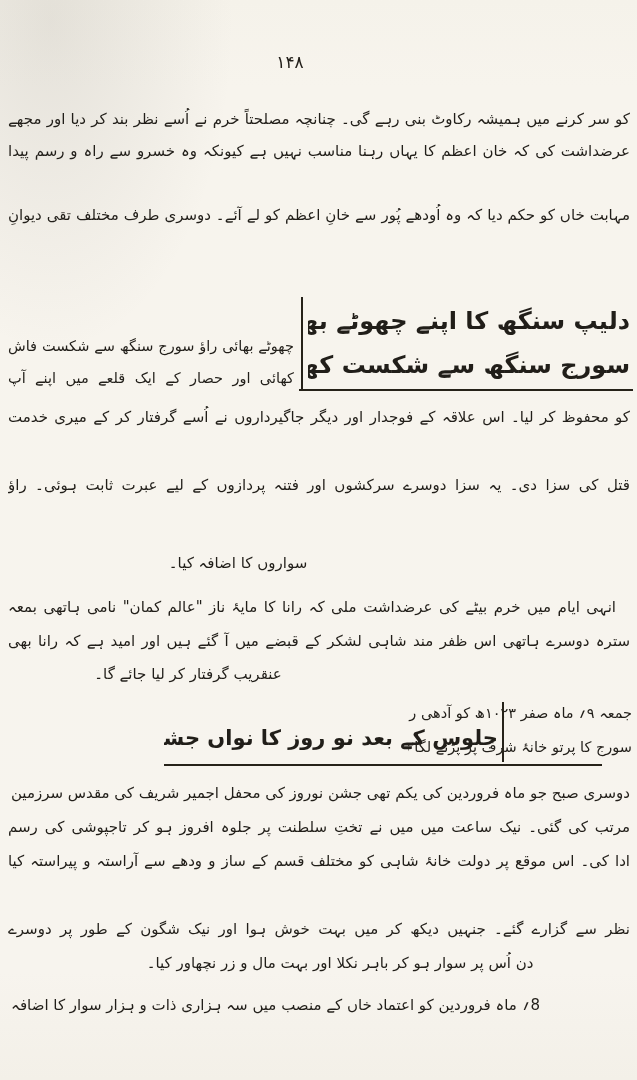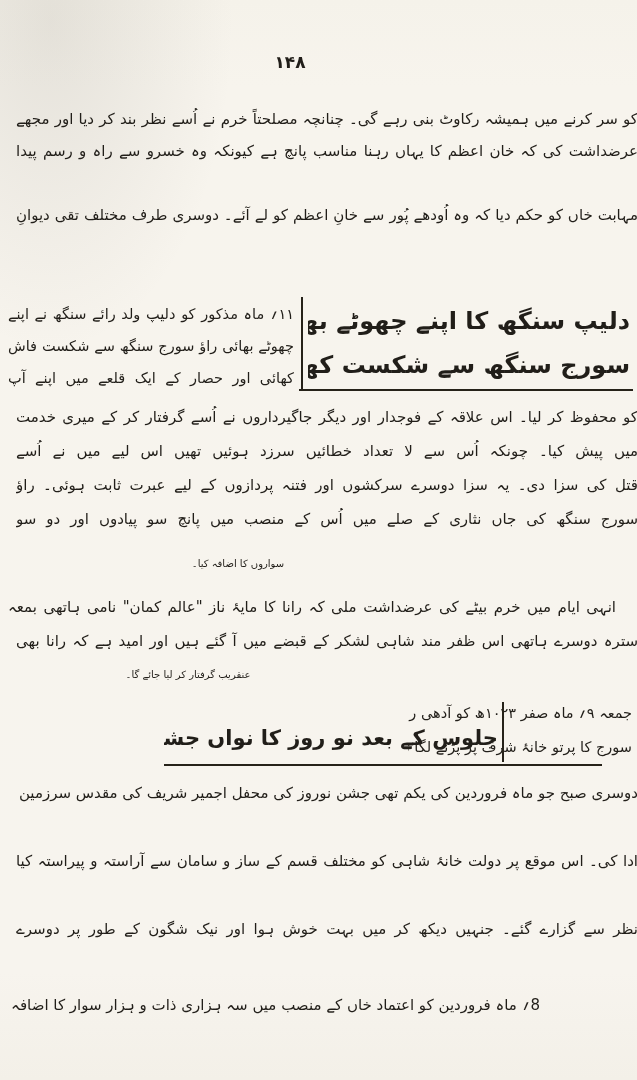--- a/index.html
+++ b/index.html
@@ -12,30 +12,30 @@
   .page{
     position:absolute;left:0;top:0;width:637px;height:1080px;
     background:
       radial-gradient(ellipse at 8% 2%, rgba(120,115,105,.14), rgba(120,115,105,0) 22%),
       linear-gradient(180deg,#f5f2ea 0%,#f7f4ed 8%,#f7f4ee 90%,#f3f0e8 100%);
     color:#211e19;
     direction:rtl;
   }
   .pgnum{
     position:absolute;top:52px;left:240px;width:100px;
-    text-align:center;font-size:17px;font-weight:bold;letter-spacing:2px;
+    text-align:center;font-size:17px;font-weight:normal;letter-spacing:2px;
   }
   .bline{
     position:absolute;height:31px;line-height:31px;
     font-size:15px;white-space:nowrap;overflow:hidden;
     text-align:justify;text-align-last:justify;text-justify:inter-word;
   }
-  .full{left:8px;width:622px;margin-left:8px;}
+  .full{left:8px;width:622px;}
   .cline{
-    position:absolute;height:31px;line-height:31px;font-size:10px;
+    position:absolute;height:31px;line-height:31px;font-size:15px;
     white-space:nowrap;overflow:hidden;text-align:center;
   }
   .sideline{
     position:absolute;height:32px;line-height:32px;font-size:14.5px;
     white-space:nowrap;overflow:hidden;
     text-align:justify;text-align-last:justify;
   }
   .head1{
     position:absolute;left:308px;top:299px;width:322px;height:90px;
     font-size:24px;font-weight:bold;text-align:center;line-height:44px;
@@ -51,50 +51,49 @@
   .hrule{position:absolute;height:2px;background:#262219;}
 </style>
 </head>
 <body>
 
 <div class="page">
 
   <div class="pgnum">۱۴۸</div>
 
   <div class="bline full" style="top:104px">کو سر کرنے میں ہمیشہ رکاوٹ بنی رہے گی۔ چنانچہ مصلحتاً خرم نے اُسے نظر بند کر دیا اور مجھے</div>
-  <div class="bline full" style="top:136px">عرضداشت کی کہ خان اعظم کا یہاں رہنا مناسب پانچ ہے کیونکہ وہ خسرو سے راہ و رسم پیدا</div>
+  <div class="bline full" style="top:136px">عرضداشت کی کہ خان اعظم کا یہاں رہنا مناسب نہیں ہے کیونکہ وہ خسرو سے راہ و رسم پیدا</div>
   <div class="bline full" style="top:200px">مہابت خاں کو حکم دیا کہ وہ اُودھے پُور سے خانِ اعظم کو لے آئے۔ دوسری طرف مختلف تقی دیوانِ</div>
 
   <div class="head1">
     <span class="hl">دلیپ سنگھ کا اپنے چھوٹے بھائی</span>
     <span class="hl">سورج سنگھ سے شکست کھانا،</span>
   </div>
   <div class="vrule" style="left:301px;top:297px;height:92px"></div>
   <div class="hrule" style="left:299px;top:389px;width:334px"></div>
 
-  <div class="sideline" style="left:8px;top:298px;width:286px">۱۱؍ ماہ مذکور کو دلیپ ولد رائے سنگھ نے اپنے</div>
   <div class="sideline" style="left:8px;top:330px;width:286px">چھوٹے بھائی راؤ سورج سنگھ سے شکست فاش</div>
   <div class="sideline" style="left:8px;top:362px;width:286px">کھائی اور حصار کے ایک قلعے میں اپنے آپ</div>
 
   <div class="bline full" style="top:402px">کو محفوظ کر لیا۔ اس علاقہ کے فوجدار اور دیگر جاگیرداروں نے اُسے گرفتار کر کے میری خدمت</div>
-  <div class="bline full" style="top:436px">میں پیش کیا۔ چونکہ اُس سے لا تعداد خطائیں سرزد ہوئیں تھیں اس لیے میں نے اُسے</div>
   <div class="bline full" style="top:470px">قتل کی سزا دی۔ یہ سزا دوسرے سرکشوں اور فتنہ پردازوں کے لیے عبرت ثابت ہوئی۔ راؤ</div>
-  <div class="bline full" style="top:504px">سورج سنگھ کی جاں نثاری کے صلے میں اُس کے منصب میں پانچ سو پیادوں اور دو سو</div>
   <div class="cline" style="left:8px;top:548px;width:460px">سواروں کا اضافہ کیا۔</div>
 
   <div class="bline" style="left:8px;top:592px;width:608px">انہی ایام میں خرم بیٹے کی عرضداشت ملی کہ رانا کا مایۂ ناز "عالم کمان" نامی ہاتھی بمعہ</div>
   <div class="bline full" style="top:626px">سترہ دوسرے ہاتھی اس ظفر مند شاہی لشکر کے قبضے میں آ گئے ہیں اور امید ہے کہ رانا بھی</div>
   <div class="cline" style="left:8px;top:659px;width:360px">عنقریب گرفتار کر لیا جائے گا۔</div>
 
   <div class="sideline" style="left:408px;top:697px;width:224px">جمعہ ۹؍ ماہ صفر ۱۰۲۳ھ کو آدھی رات کو جب</div>
   <div class="sideline" style="left:408px;top:731px;width:224px">سورج کا پرتو خانۂ شرف پر پڑنے لگا تو</div>
 
   <div class="head2">جلوس کے بعد نو روز کا نواں جشن</div>
   <div class="vrule" style="left:502px;top:702px;height:60px"></div>
   <div class="hrule" style="left:164px;top:764px;width:438px"></div>
 
   <div class="bline full" style="top:778px">دوسری صبح جو ماہ فروردین کی یکم تھی جشن نوروز کی محفل اجمیر شریف کی مقدس سرزمین پر</div>
-  <div class="bline full" style="top:846px">ادا کی۔ اس موقع پر دولت خانۂ شاہی کو مختلف قسم کے ساز و سامان سے آراستہ و پیراستہ کیا</div>
+  <div class="bline full" style="top:812px">مرتب کی گئی۔ نیک ساعت میں میں نے تختِ سلطنت پر جلوہ افروز ہو کر تاجپوشی کی رسم</div>
+  <div class="bline full" style="top:846px">ادا کی۔ اس موقع پر دولت خانۂ شاہی کو مختلف قسم کے ساز و ودھے سے آراستہ و پیراستہ کیا</div>
   <div class="bline full" style="top:914px">نظر سے گزارے گئے۔ جنہیں دیکھ کر میں بہت خوش ہوا اور نیک شگون کے طور پر دوسرے</div>
+  <div class="cline" style="left:60px;top:948px;width:560px">دن اُس پر سوار ہو کر باہر نکلا اور بہت مال و زر نچھاور کیا۔</div>
 
   <div class="bline" style="left:12px;top:990px;width:528px">8؍ ماہ فروردین کو اعتماد خاں کے منصب میں سہ ہزاری ذات و ہزار سوار کا اضافہ</div>
 
 </div>
 
 </body></html>

